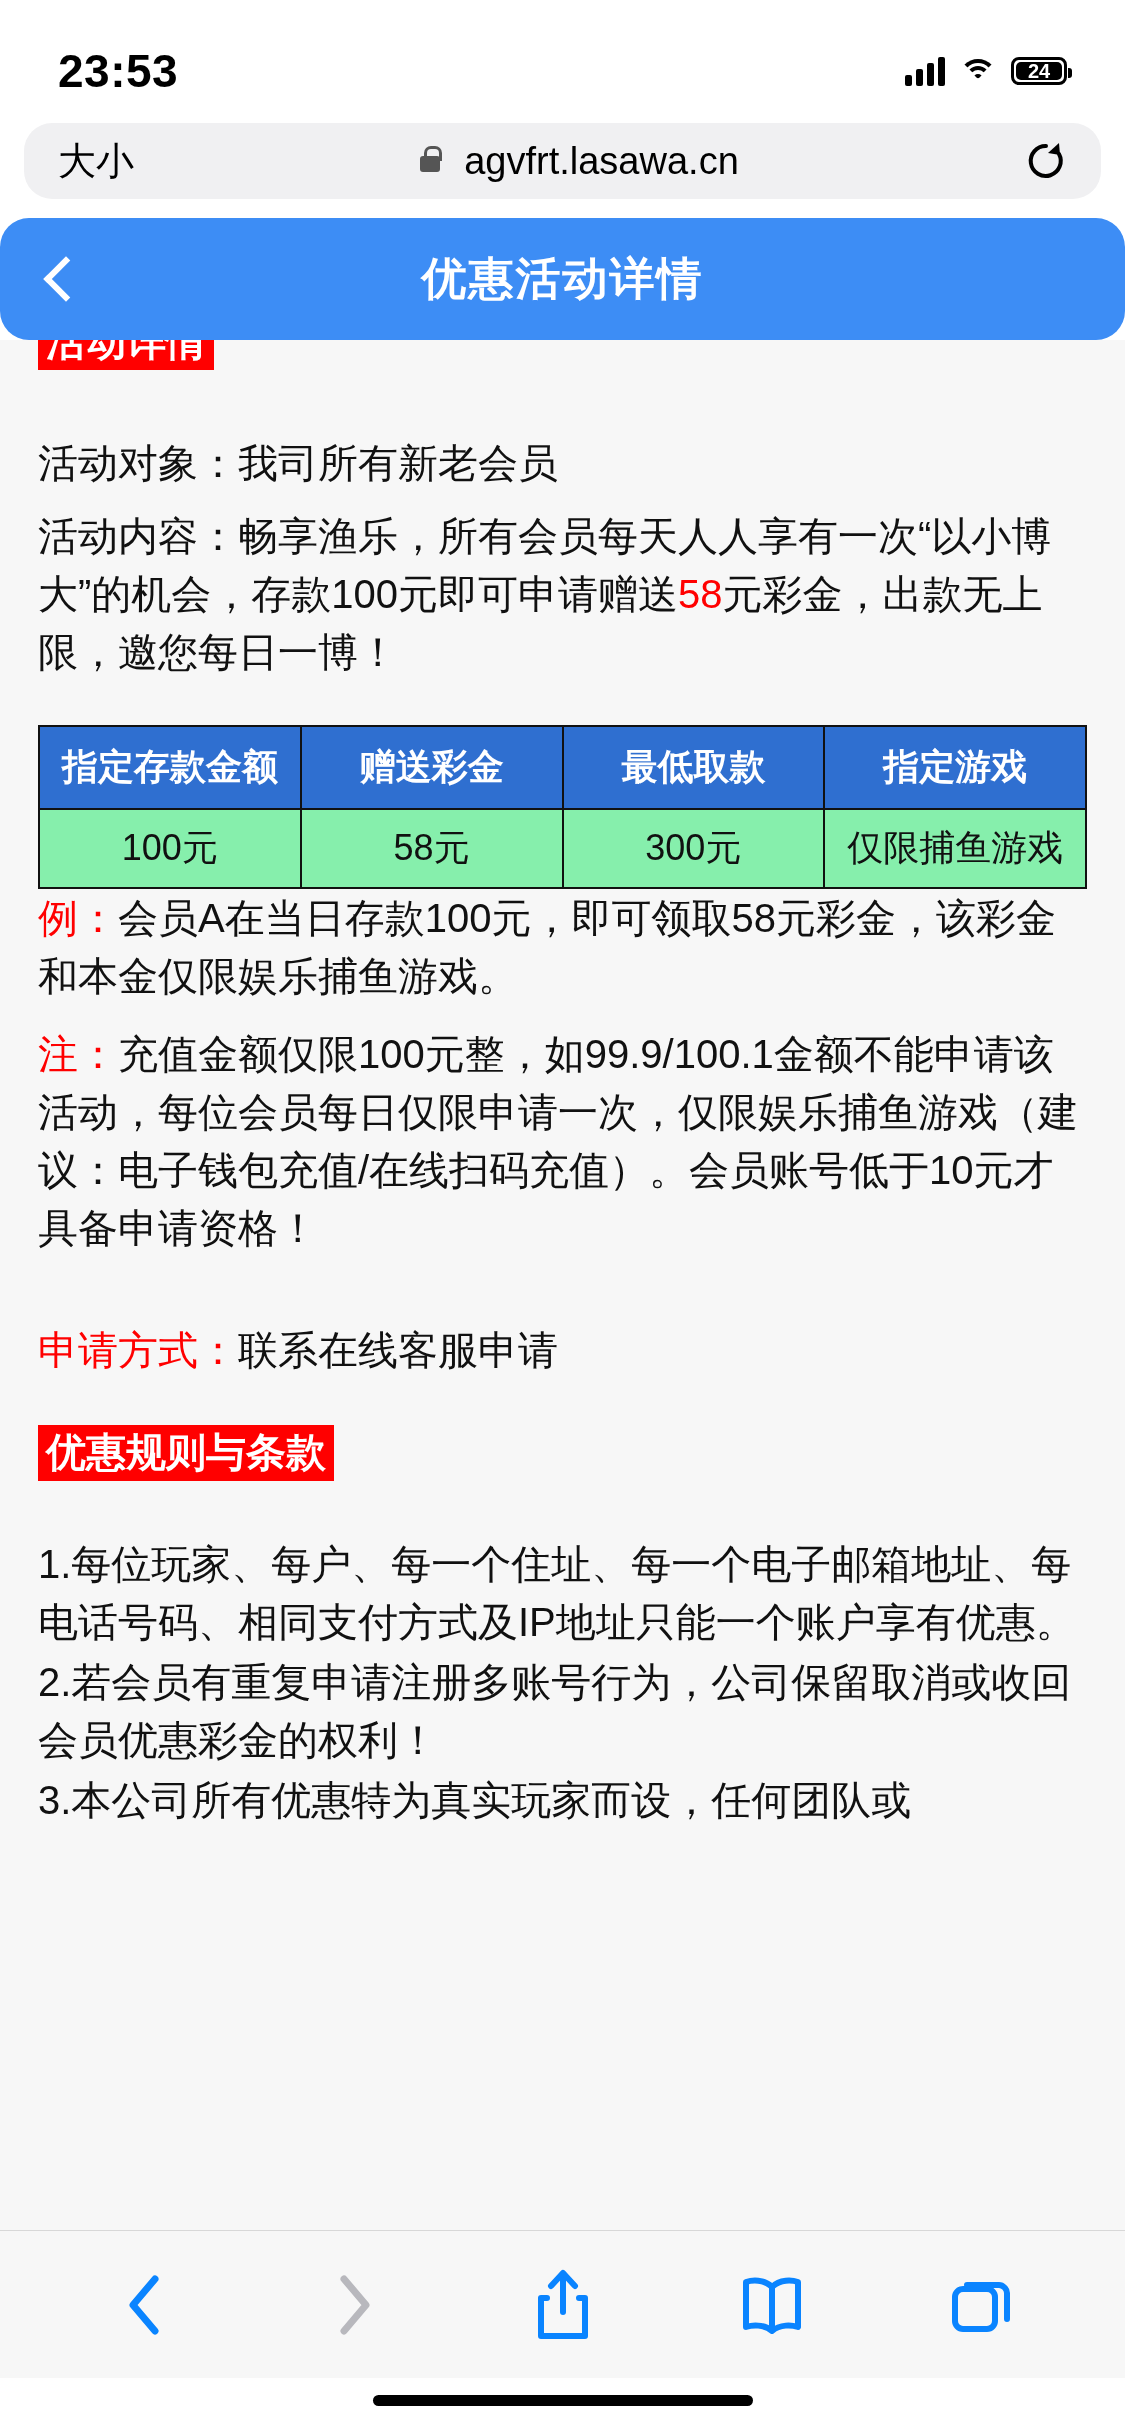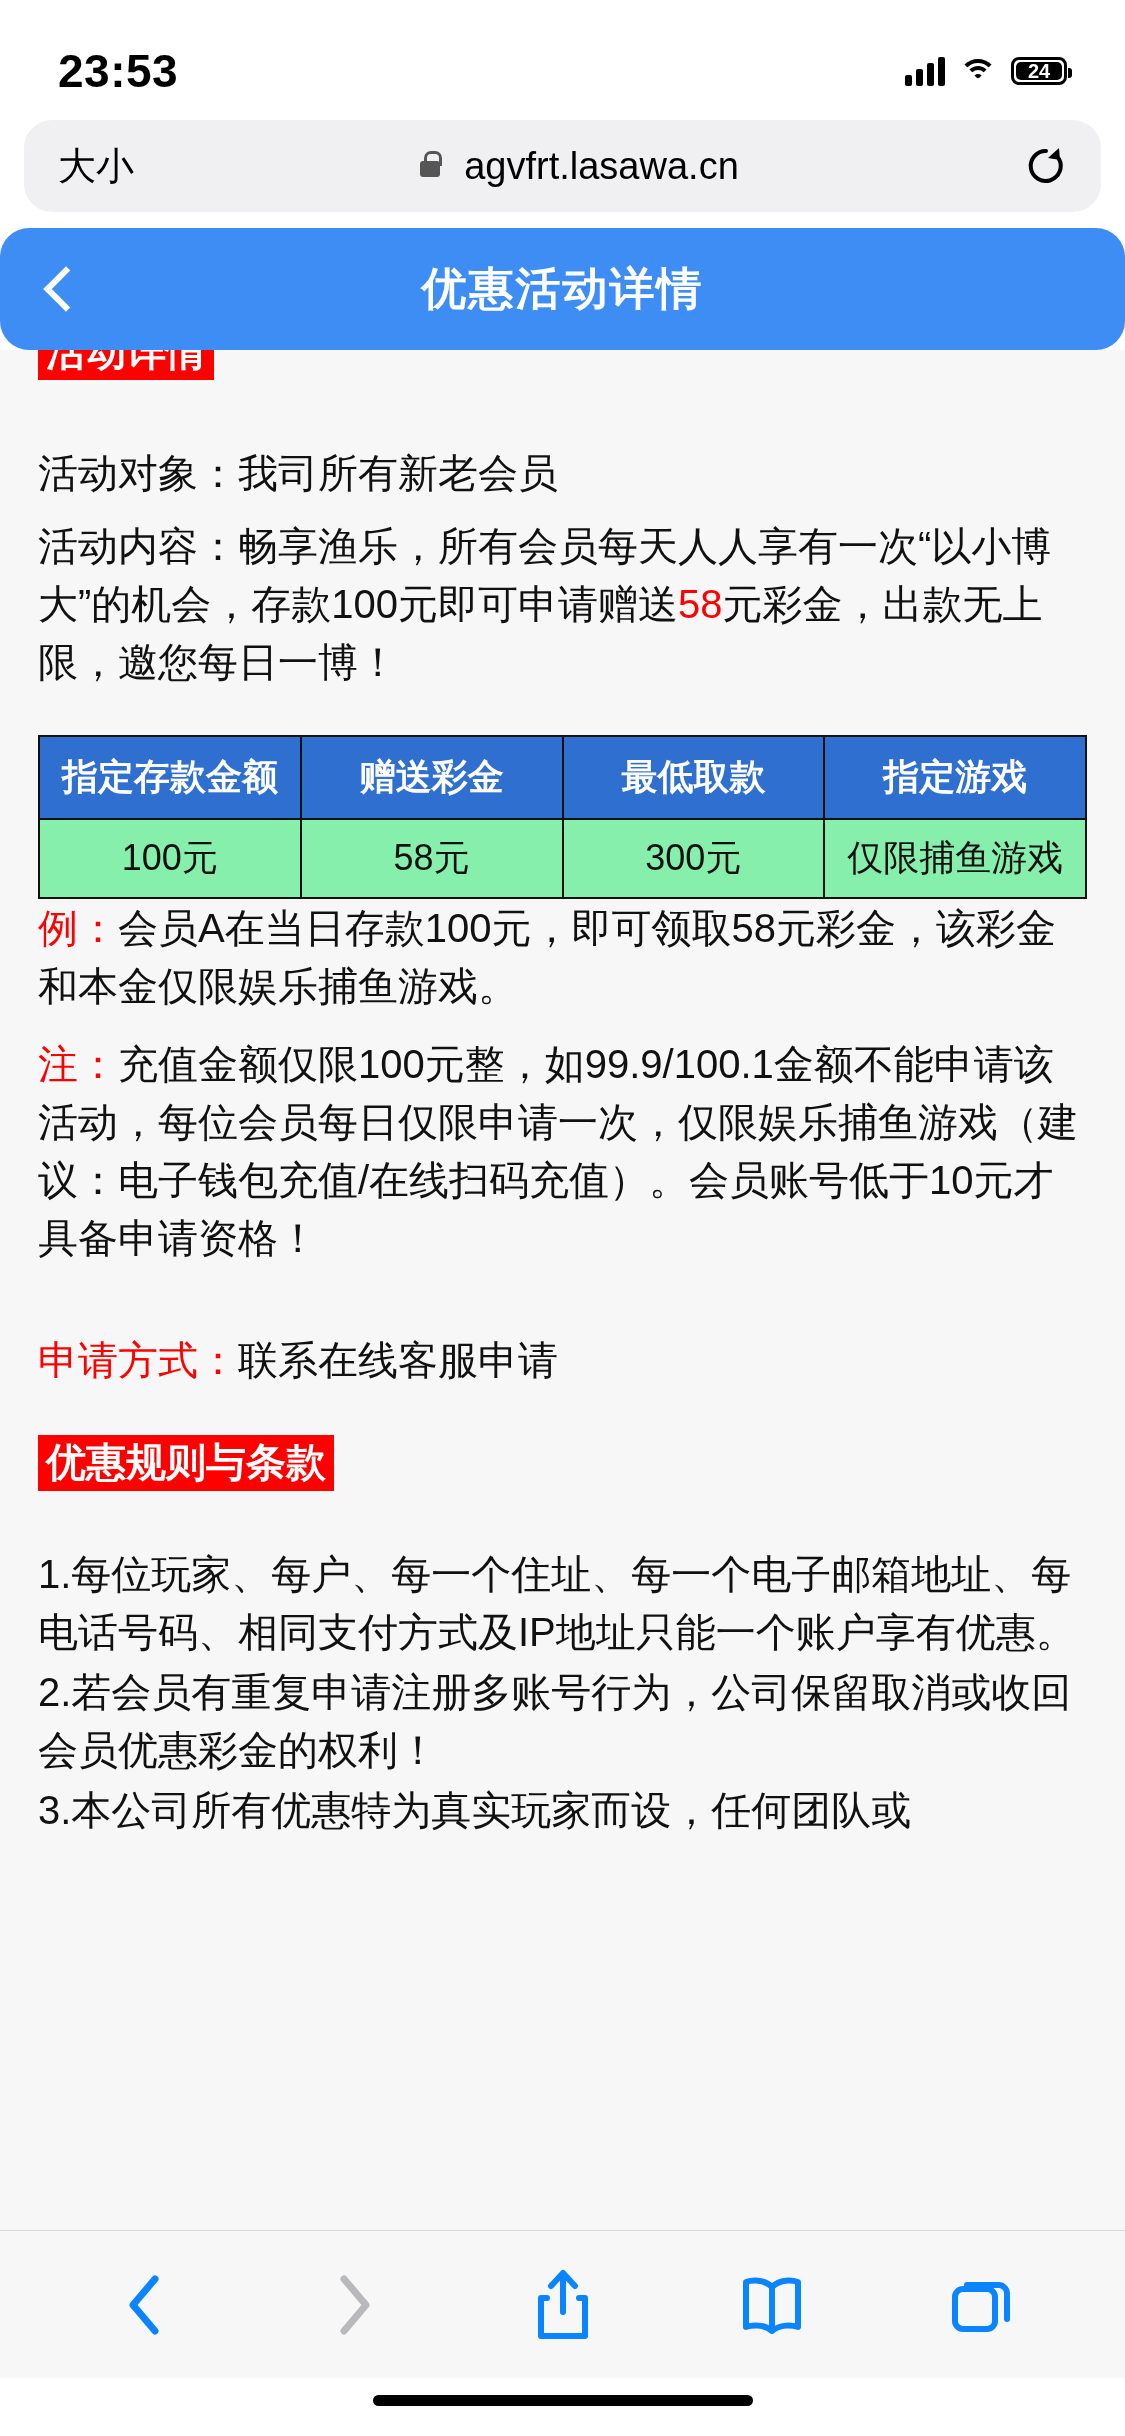--- a/index.html
+++ b/index.html
@@ -111,21 +111,21 @@
   
   .urlbar-wrap {
     flex: 0 0 106px;
     display: flex;
     align-items: center;
     padding: 8px 24px 16px 24px;
     background: #ffffff;
   }
   .urlbar {
     flex: 1;
-    height: 92px;
+    height: 76px;
     background: #f0f0f2;
     border-radius: 28px;
     display: flex;
     align-items: center;
     justify-content: space-between;
     padding: 0 34px;
   }
   .url-size {
     font-size: 38px;
     color: #000;

